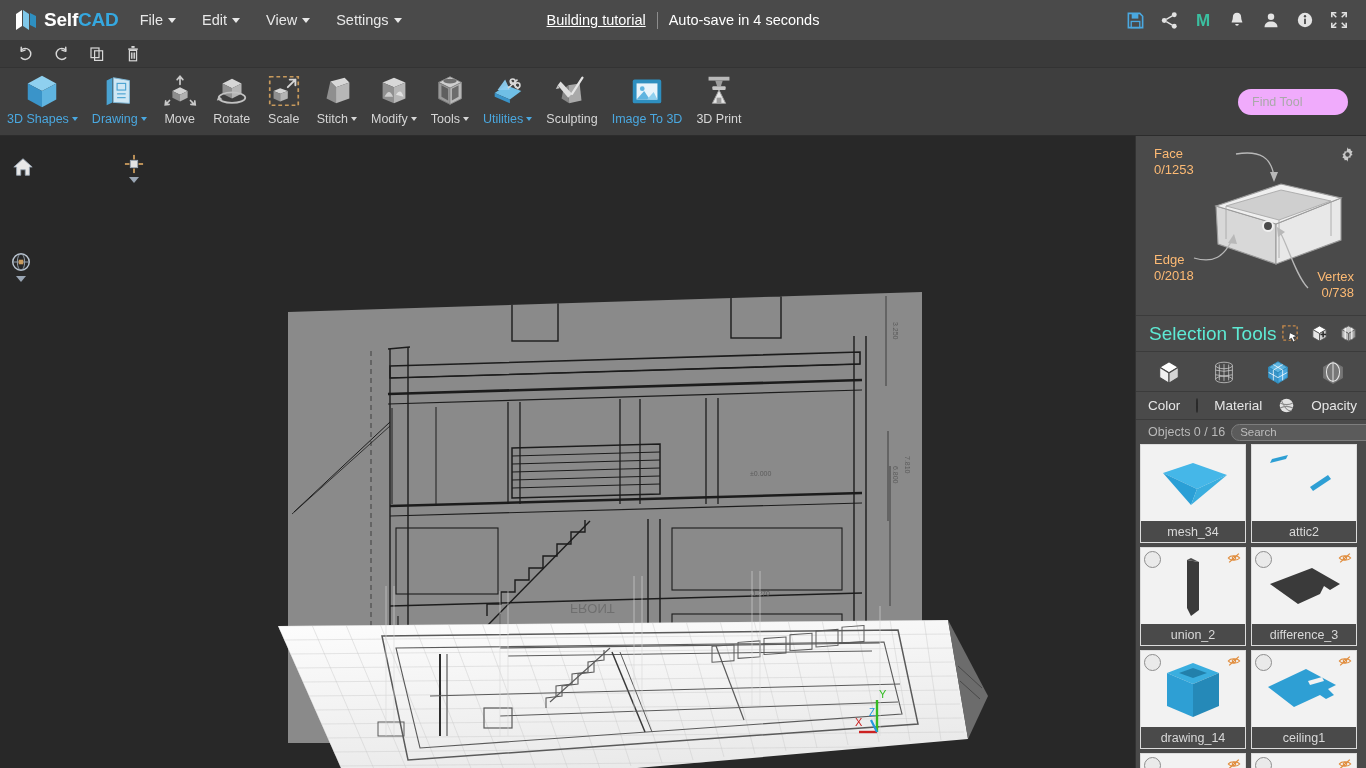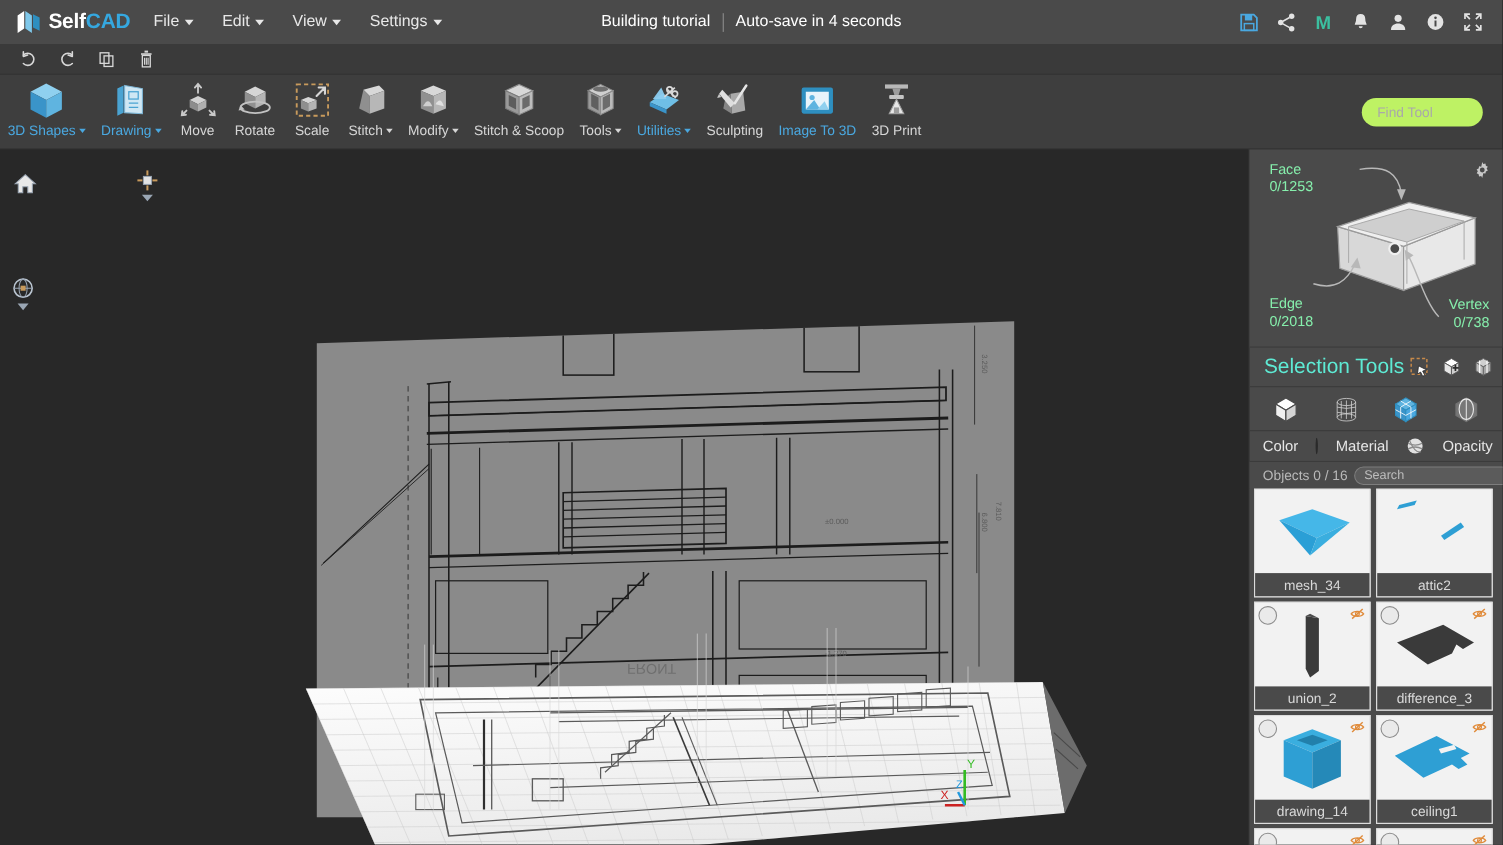--- a/index.html
+++ b/index.html
@@ -25,21 +25,21 @@
     color: #e8e8e8; font-size: 14.5px; padding: 0 13px; height: 40px;
     display: flex; align-items: center; cursor: default; white-space: nowrap;
   }
   .caret { display: inline-block; margin-left: 5px; border-left: 4px solid transparent;
            border-right: 4px solid transparent; border-top: 5px solid #e8e8e8; }
   .title-center {
     position: absolute; left: 0; right: 0; top: 0; height: 40px;
     display: flex; align-items: center; justify-content: center;
     pointer-events: none; gap: 0;
   }
-  .doc-title { color: #ffffff; font-size: 14.5px; pointer-events: auto; }
+  .doc-title { color: #ffffff; font-size: 14.5px; pointer-events: auto; text-decoration: underline; }
   .title-sep { width: 1px; height: 17px; background: #8d8d8d; margin: 0 11px; }
   .autosave { color: #ffffff; font-size: 14.5px; pointer-events: auto; }
   .menubar-right {
     margin-left: auto; display: flex; align-items: center; gap: 0; padding-right: 10px;
     position: relative; z-index: 31;
   }
   .mb-icon {
     width: 34px; height: 40px; display: flex; align-items: center; justify-content: center;
     cursor: pointer;
   }
@@ -70,21 +70,21 @@
   .tool.accent .tool-label { color: #4aa8e0; }
   .tool-caret {
     display: inline-block; margin-left: 3px; border-left: 3.5px solid transparent;
     border-right: 3.5px solid transparent; border-top: 4.5px solid currentColor;
     vertical-align: 2px;
   }
   .findtool-wrap {
     margin-left: auto; padding-right: 18px; display: flex; align-items: center; height: 68px;
   }
   .findtool {
-    width: 110px; height: 26px; border-radius: 14px; background: #bef264;
+    width: 110px; height: 26px; border-radius: 14px; background: #f0abfc;
     border: none; outline: none; padding: 0 14px; font-size: 12.5px; color: #555;
     font-family: "Liberation Sans", sans-serif;
   }
   .findtool::placeholder { color: #a9a9a9; }
 
   
   .body-row { flex: 1; display: flex; min-height: 0; position: relative; }
 
   
   .viewport {
@@ -105,21 +105,21 @@
   
   .rightpanel {
     width: 231px; flex: none; background: #4a4a4a; display: flex; flex-direction: column;
     border-left: 1px solid #333;
   }
   .rp-topo {
     height: 180px; position: relative; flex: none; background: #4a4a4a;
     border-bottom: 1px solid #3b3b3b;
   }
   .rp-gear { position: absolute; right: 10px; top: 10px; cursor: pointer; }
-  .topo-lbl { position: absolute; color: #86efac; font-size: 13px; line-height: 16px; }
+  .topo-lbl { position: absolute; color: #fdba74; font-size: 13px; line-height: 16px; }
   .topo-lbl .num { display: block; }
 
   .rp-seltools {
     height: 36px; display: flex; align-items: center; padding: 0 8px 0 13px;
     border-bottom: 1px solid #3b3b3b; flex: none;
   }
   .seltools-label { font-size: 19px; color: #5eead4; }
   .seltools-icons { margin-left: auto; display: flex; align-items: center; gap: 10px; }
   .sel-ico { cursor: pointer; display: flex; align-items: center; }
 
@@ -403,32 +403,20 @@
           <polygon points="20,6 32,11 20,16 8,11" fill="#d8d8d8"></polygon>
           <polygon points="8,11 20,16 20,33 8,28" fill="#909090"></polygon>
           <polygon points="32,11 32,28 20,33 20,16" fill="#b7b7b7"></polygon>
           <path d="M10 26 Q15 16 19 26" fill="#cfcfcf"></path>
           <path d="M22 24 Q27 16 30 26" fill="#e0e0e0"></path>
         </svg>
       </div>
       <div class="tool-label"><span>Modify</span><i class="tool-caret"></i></div>
     </div>
 
-    <div class="tool">
-      <div class="tool-ico">
-        <svg width="38" height="38" viewBox="0 0 40 40">
-          <polygon points="20,5 33,11 20,17 7,11" fill="#d8d8d8" stroke="#8d8d8d" stroke-width="1"></polygon>
-          <polygon points="7,11 20,17 20,34 7,28" fill="#9a9a9a" stroke="#7a7a7a" stroke-width="1"></polygon>
-          <polygon points="33,11 33,28 20,34 20,17" fill="#bcbcbc" stroke="#8d8d8d" stroke-width="1"></polygon>
-          <polygon points="10,15 17,18.5 17,29 10,25.5" fill="#5d5d5d"></polygon>
-          <polygon points="23,18.5 30,15 30,25.5 23,29" fill="#6a6a6a"></polygon>
-        </svg>
-      </div>
-      <div class="tool-label">Stitch &amp; Scoop</div>
-    </div>
 
     <div class="tool">
       <div class="tool-ico">
         <svg width="38" height="38" viewBox="0 0 40 40">
           <polygon points="20,5 32,11 20,17 8,11" fill="#cfcfcf" stroke="#8d8d8d" stroke-width="1"></polygon>
           <polygon points="8,11 20,17 20,34 8,28" fill="#9a9a9a" stroke="#7a7a7a" stroke-width="1"></polygon>
           <polygon points="32,11 32,28 20,34 20,17" fill="#bababa" stroke="#8d8d8d" stroke-width="1"></polygon>
           <polygon points="11,14 18,17.5 18,30 11,26" fill="#5f5f5f"></polygon>
           <polygon points="22,17.5 29,14 29,26 22,30" fill="#6c6c6c"></polygon>
           <ellipse cx="20" cy="9.5" rx="7" ry="2.5" fill="#6f6f6f"></ellipse>
@@ -744,21 +732,21 @@
           <path d="M58,122 C78,128 88,120 96,104" fill="none" stroke="#b8b8b8" stroke-width="1.3"></path>
           <polygon points="98,98 92,107 101,108" fill="#b8b8b8"></polygon>
 
           <path d="M172,152 C160,140 152,110 144,96" fill="none" stroke="#b8b8b8" stroke-width="1.3"></path>
           <polygon points="141,91 142,101 149,96" fill="#b8b8b8"></polygon>
         </svg>
         <div class="topo-lbl" style="left:18px; top:10px;">
           <span>Face</span>
           <span class="num">0/1253</span>
         </div>
-        <div class="topo-lbl" style="left:18px; top:132px;">
+        <div class="topo-lbl" style="left:18px; top:116px;">
           <span>Edge</span>
           <span class="num">0/2018</span>
         </div>
         <div class="topo-lbl" style="right:12px; top:133px; text-align:right;">
           <span>Vertex</span>
           <span class="num">0/738</span>
         </div>
       </div>
 
       <div class="rp-seltools">

